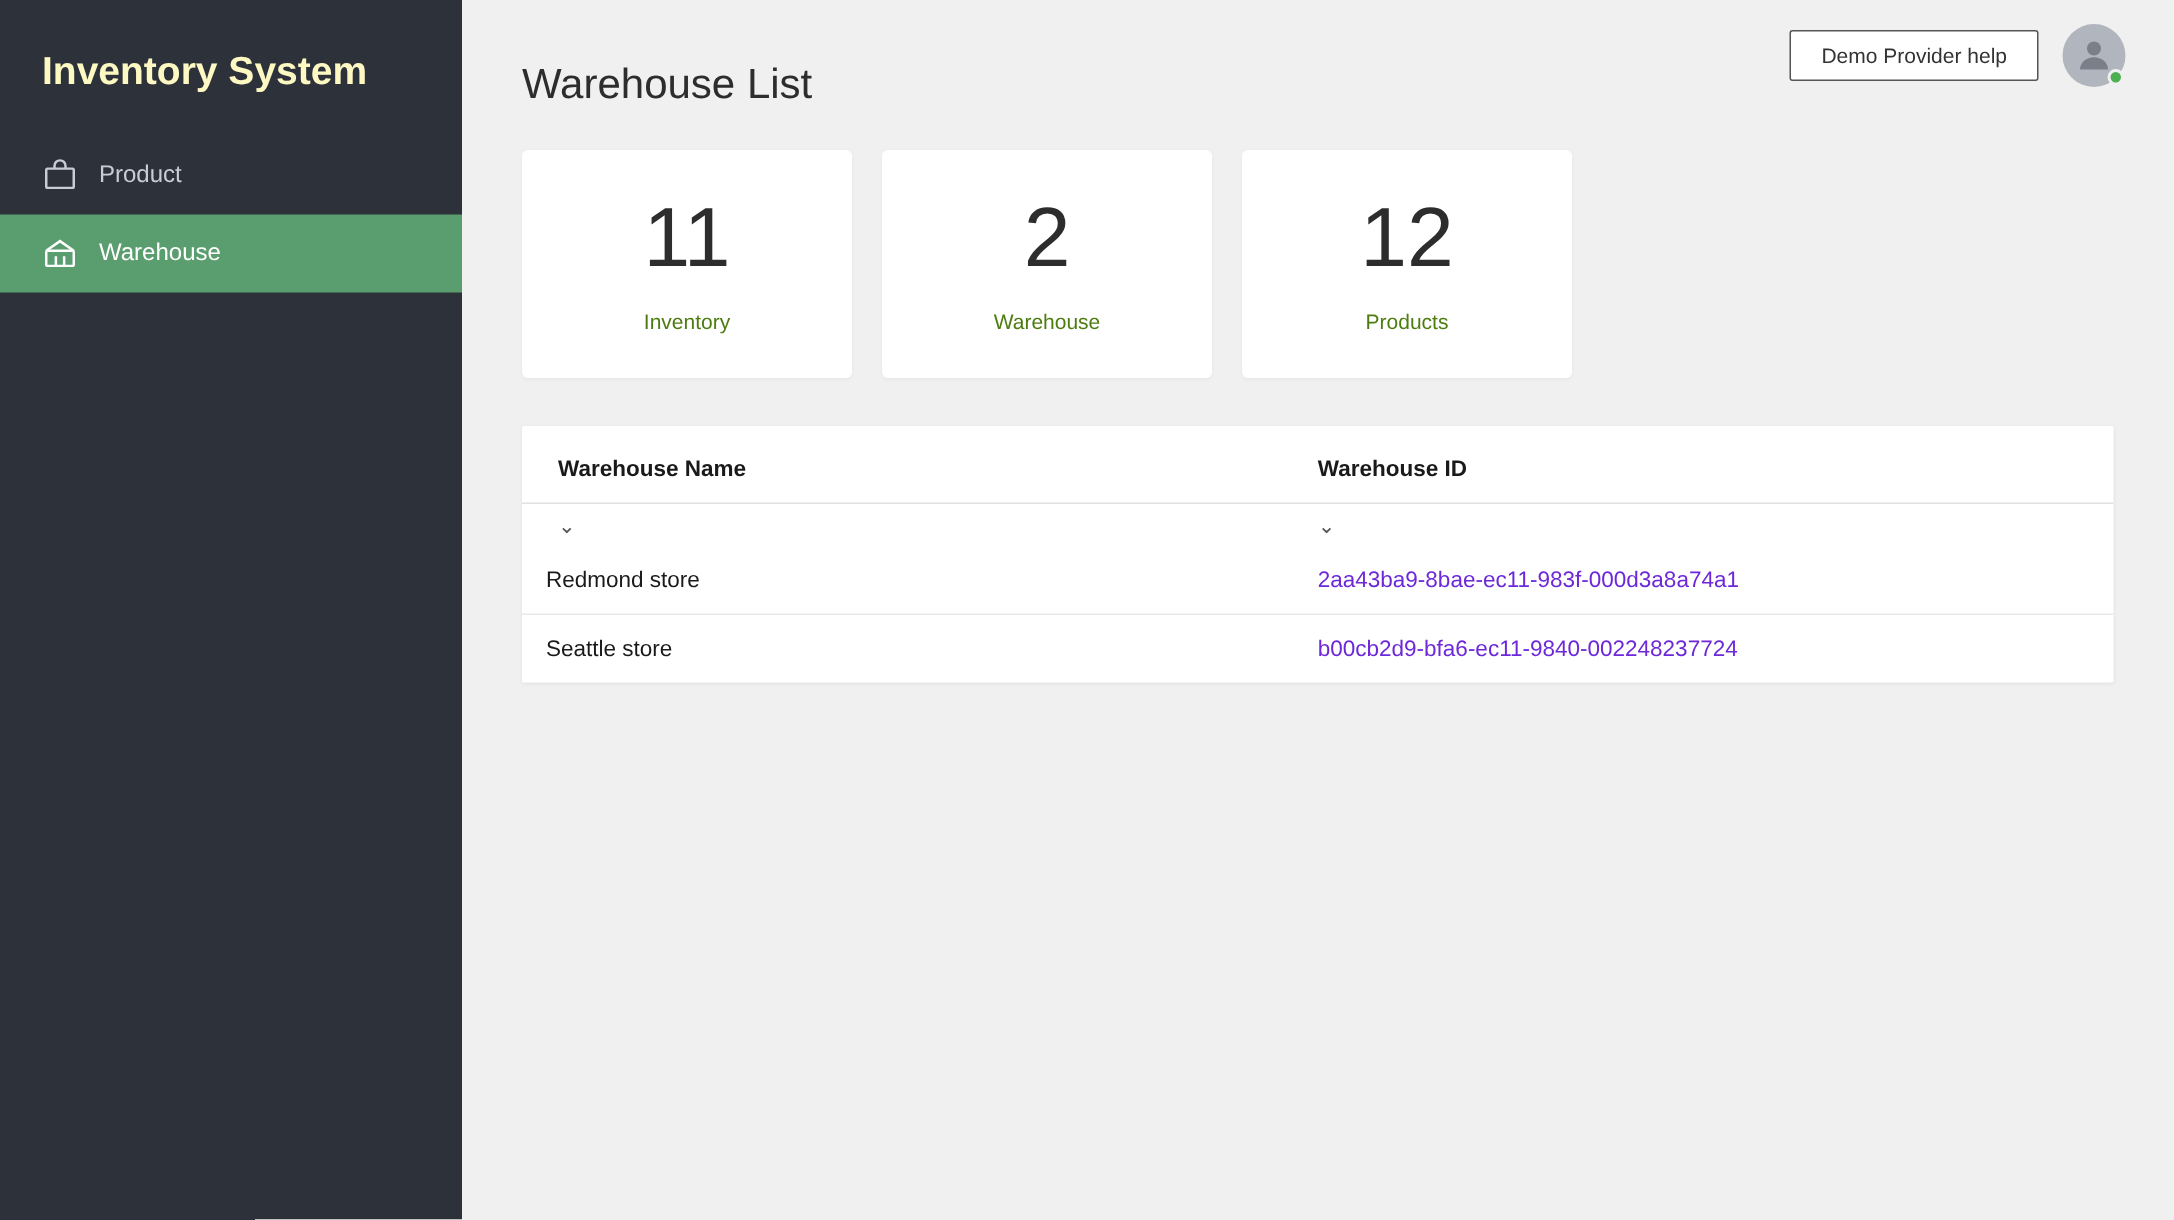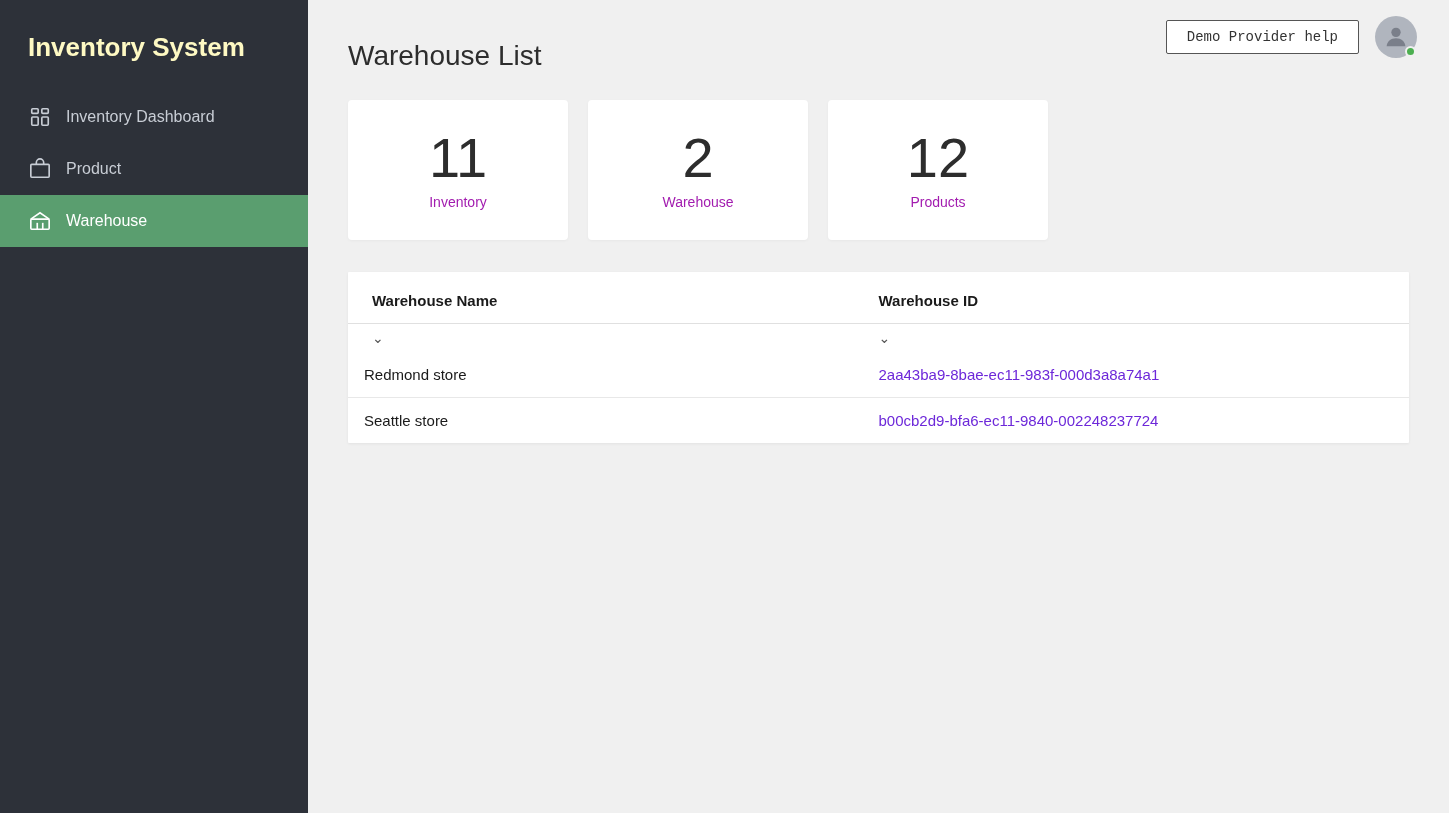--- a/index.html
+++ b/index.html
@@ -103,21 +103,20 @@
     }
 
     .help-button {
       border: 1.5px solid #555;
       background: #fff;
       padding: 8px 20px;
       font-size: 14px;
       cursor: pointer;
       color: #333;
       border-radius: 2px;
-      font-family: Liberation Mono, monospace;
     }
 
     .user-avatar {
       width: 42px;
       height: 42px;
       border-radius: 50%;
       background: #b0b5be;
       display: flex;
       align-items: center;
       justify-content: center;
@@ -152,33 +151,34 @@
       background: #fff;
       border-radius: 4px;
       padding: 30px 40px;
       display: flex;
       flex-direction: column;
       align-items: center;
       min-width: 180px;
       flex: 1;
       max-width: 220px;
       box-shadow: 0 1px 3px rgba(0,0,0,0.04);
+      gap: 12px;
     }
 
     .stat-number {
       font-size: 56px;
       font-weight: 300;
       color: #2d2d2d;
       line-height: 1;
       margin-bottom: 8px;
     }
 
     .stat-label {
       font-size: 14px;
-      color: #a21caf;
+      color: #4d7c0f;
       font-weight: 400;
     }
 
     
     .table-container {
       background: #fff;
       border-radius: 1px;
       box-shadow: 0 1px 3px rgba(0,0,0,0.06);
       overflow: hidden;
     }
@@ -237,31 +237,20 @@
       color: #6d28d9;
     }
   </style>
 </head>
 <body>
 
 <div class="sidebar">
   <div class="sidebar-title">Inventory System</div>
   <nav class="sidebar-nav">
 
-    <div class="nav-item">
-      <span class="nav-icon">
-        <svg viewBox="0 0 24 24" width="22" height="22" fill="none" stroke="#c8cdd5" stroke-width="1.8">
-          <rect x="3" y="3" width="7" height="5" rx="1"></rect>
-          <rect x="14" y="3" width="7" height="5" rx="1"></rect>
-          <rect x="3" y="12" width="7" height="9" rx="1"></rect>
-          <rect x="14" y="12" width="7" height="9" rx="1"></rect>
-        </svg>
-      </span>
-      <span>Inventory Dashboard</span>
-    </div>
 
     <div class="nav-item">
       <span class="nav-icon">
         <svg viewBox="0 0 24 24" width="22" height="22" fill="none" stroke="#c8cdd5" stroke-width="1.8">
           <rect x="2" y="7" width="20" height="14" rx="1"></rect>
           <path d="M16 7V5a4 4 0 0 0-8 0v2"></path>
         </svg>
       </span>
       <span>Product</span>
     </div>

